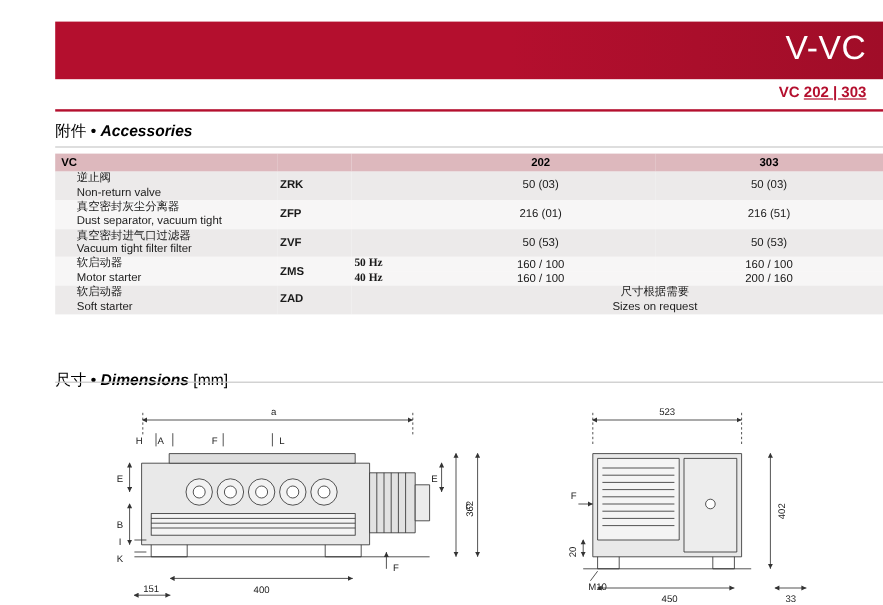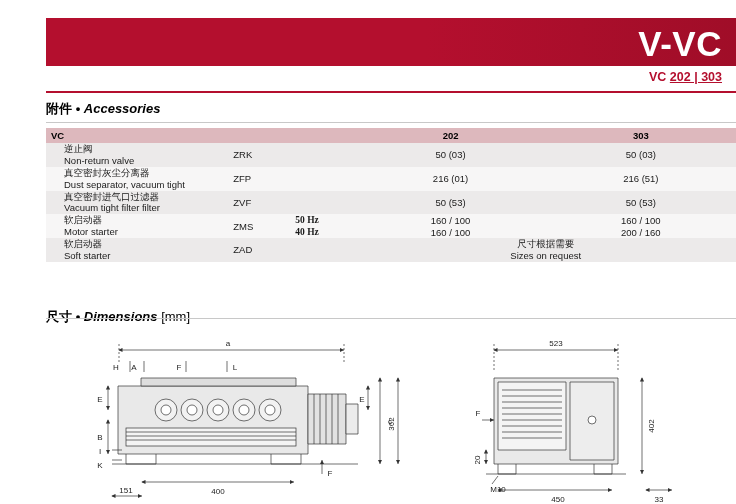--- a/index.html
+++ b/index.html
@@ -20,22 +20,22 @@
   .header-band {
     position: absolute;
     left: 46px; top: 18px;
     width: 690px; height: 48px;
     background: linear-gradient(to right, #b40f2e 0%, #b40f2e 55%, #a00d28 100%);
   }
   .header-title {
     position: absolute;
     right: 14px; top: 6px;
     color: #ffffff;
-    font-size: 35px;
-    font-weight: bold;
+    font-size: 28px;
+    font-weight: normal;
     letter-spacing: 0.5px;
   }
   .header-sub {
     position: absolute;
     left: 46px; top: 70px;
     width: 690px;
     text-align: right;
     color: #b40f2e;
     font-size: 12.5px;
     font-weight: bold;
@@ -48,21 +48,21 @@
     width: 690px; height: 2px;
     background: #b40f2e;
   }
 
   
   .section-title {
     position: absolute;
     font-size: 13px;
     color: #000;
   }
-  .section-title .cn { font-weight: bold; }
+  .section-title .cn { font-weight: normal; }
   .section-title .sep { font-weight: bold; }
   .section-title .en { font-style: italic; font-weight: bold; }
   .section-title .unit { font-weight: normal; font-style: normal; }
 
   #acc-title { left: 46px; top: 100px; }
   #dim-title { left: 46px; top: 308px; }
 
   .thin-rule {
     position: absolute;
     left: 46px;
@@ -98,21 +98,21 @@
     padding-left: 5px;
   }
   .row-a td { background: #eceaea; }
   .row-b td { background: #f7f6f6; }
   .acc-table td.name {
     padding-left: 18px;
     line-height: 1.25;
     width: 185px;
   }
   .acc-table td.code {
-    font-weight: normal;
+    font-weight: bold;
     width: 62px;
     padding-left: 2px;
   }
   .acc-table td.hz {
     width: 62px;
     font-weight: bold;
     padding-left: 2px;
     font-size: 9.5px;
     font-family: Liberation Serif, serif;
   }

